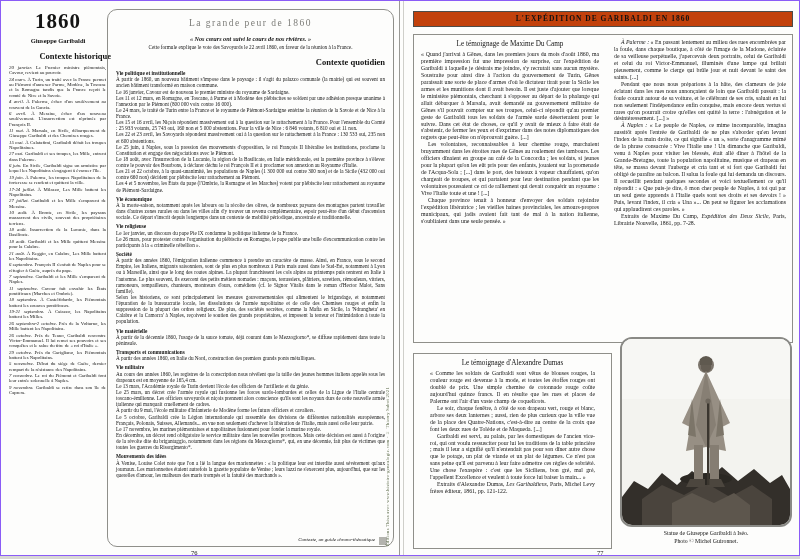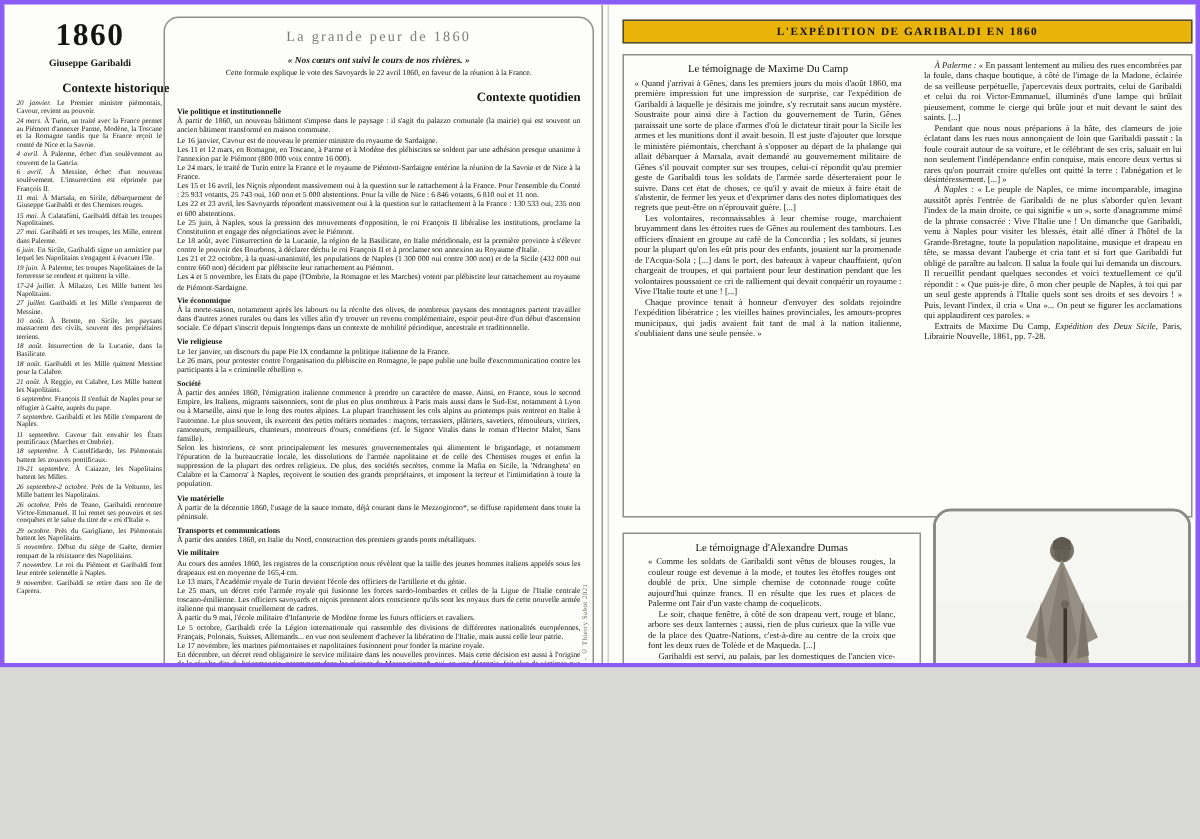--- a/index.html
+++ b/index.html
@@ -1,16 +1,16 @@
 <!DOCTYPE html>
 <html><head>
 <meta charset="utf-8">
 <style>
   html,body{margin:0;padding:0;background:#d8d8d4;}
-  .spread{position:relative;width:800px;height:445px;background:#fdfdfc;font-family:"Liberation Serif",serif;color:#141414;overflow:hidden;border:3px solid #8b5cf6;box-sizing:border-box;}
+  .spread{position:relative;width:800px;height:556px;background:#fdfdfc;font-family:"Liberation Serif",serif;color:#141414;overflow:hidden;border:1px solid #8b5cf6;box-sizing:border-box;}
   .gutter{position:absolute;top:0;bottom:0;width:1px;background:#9a9a96;}
   .g1{left:398px;} .g2{left:402px;background:#cfcfca;}
 
   
   .year{position:absolute;left:10px;top:8px;width:94px;text-align:center;font-size:21px;font-weight:bold;letter-spacing:1px;}
   .author{position:absolute;left:10px;top:36px;width:94px;text-align:center;font-size:6.5px;font-weight:bold;}
   .chron-title{position:absolute;left:4px;top:50px;width:106px;text-align:right;font-size:8.5px;font-weight:bold;}
   .chron{position:absolute;left:8px;top:64px;width:97px;font-size:4.8px;line-height:1.12;text-align:justify;}
   .chron p{margin:0 0 1px 0;}
   .chron i{font-style:italic;}
@@ -25,21 +25,21 @@
   .sec-p{margin:0;}
   .ctx-footer{position:absolute;right:18px;bottom:4px;font-size:5px;font-style:italic;}
   .ctx-square{position:absolute;right:-12px;bottom:-3px;width:8px;height:8px;background:#b3b3ae;}
 
   .spine-vert{position:absolute;left:384px;top:255px;height:290px;writing-mode:vertical-rl;transform:rotate(180deg);font-size:4.6px;color:#5c6b49;letter-spacing:.3px;white-space:nowrap;}
   .pagenum{position:absolute;font-size:6.5px;}
   .pn76{left:190px;top:548px;}
   .pn77{left:596px;top:548px;}
 
   
-  .banner{position:absolute;left:412px;top:10px;width:380px;height:16px;background:#eab308;border:1px solid #4c4c4a;box-sizing:border-box;text-align:center;font-size:7.5px;font-weight:bold;letter-spacing:1px;line-height:14px;color:#111;}
+  .banner{position:absolute;left:412px;top:10px;width:380px;height:16px;background:#c2410c;border:1px solid #4c4c4a;box-sizing:border-box;text-align:center;font-size:7.5px;font-weight:bold;letter-spacing:1px;line-height:14px;color:#111;}
   .boxA{position:absolute;left:412px;top:33px;width:380px;height:309px;border:1px solid #8f8f8a;box-sizing:border-box;}
   .colA1{position:absolute;left:7px;top:4px;width:178px;}
   .colA2{position:absolute;left:200px;top:4px;width:172px;}
   .wit-head{text-align:center;font-size:7.2px;font-weight:normal;margin:1px 0 3px 0;}
   .bp{font-size:5.8px;line-height:1.2;text-align:justify;margin:0;}
   .bp.ind{text-indent:7px;}
   .bp .lead{font-style:italic;}
   .attr{font-size:5.8px;line-height:1.2;text-align:justify;margin:0;text-indent:7px;}
   .attr i{font-style:italic;}
 

